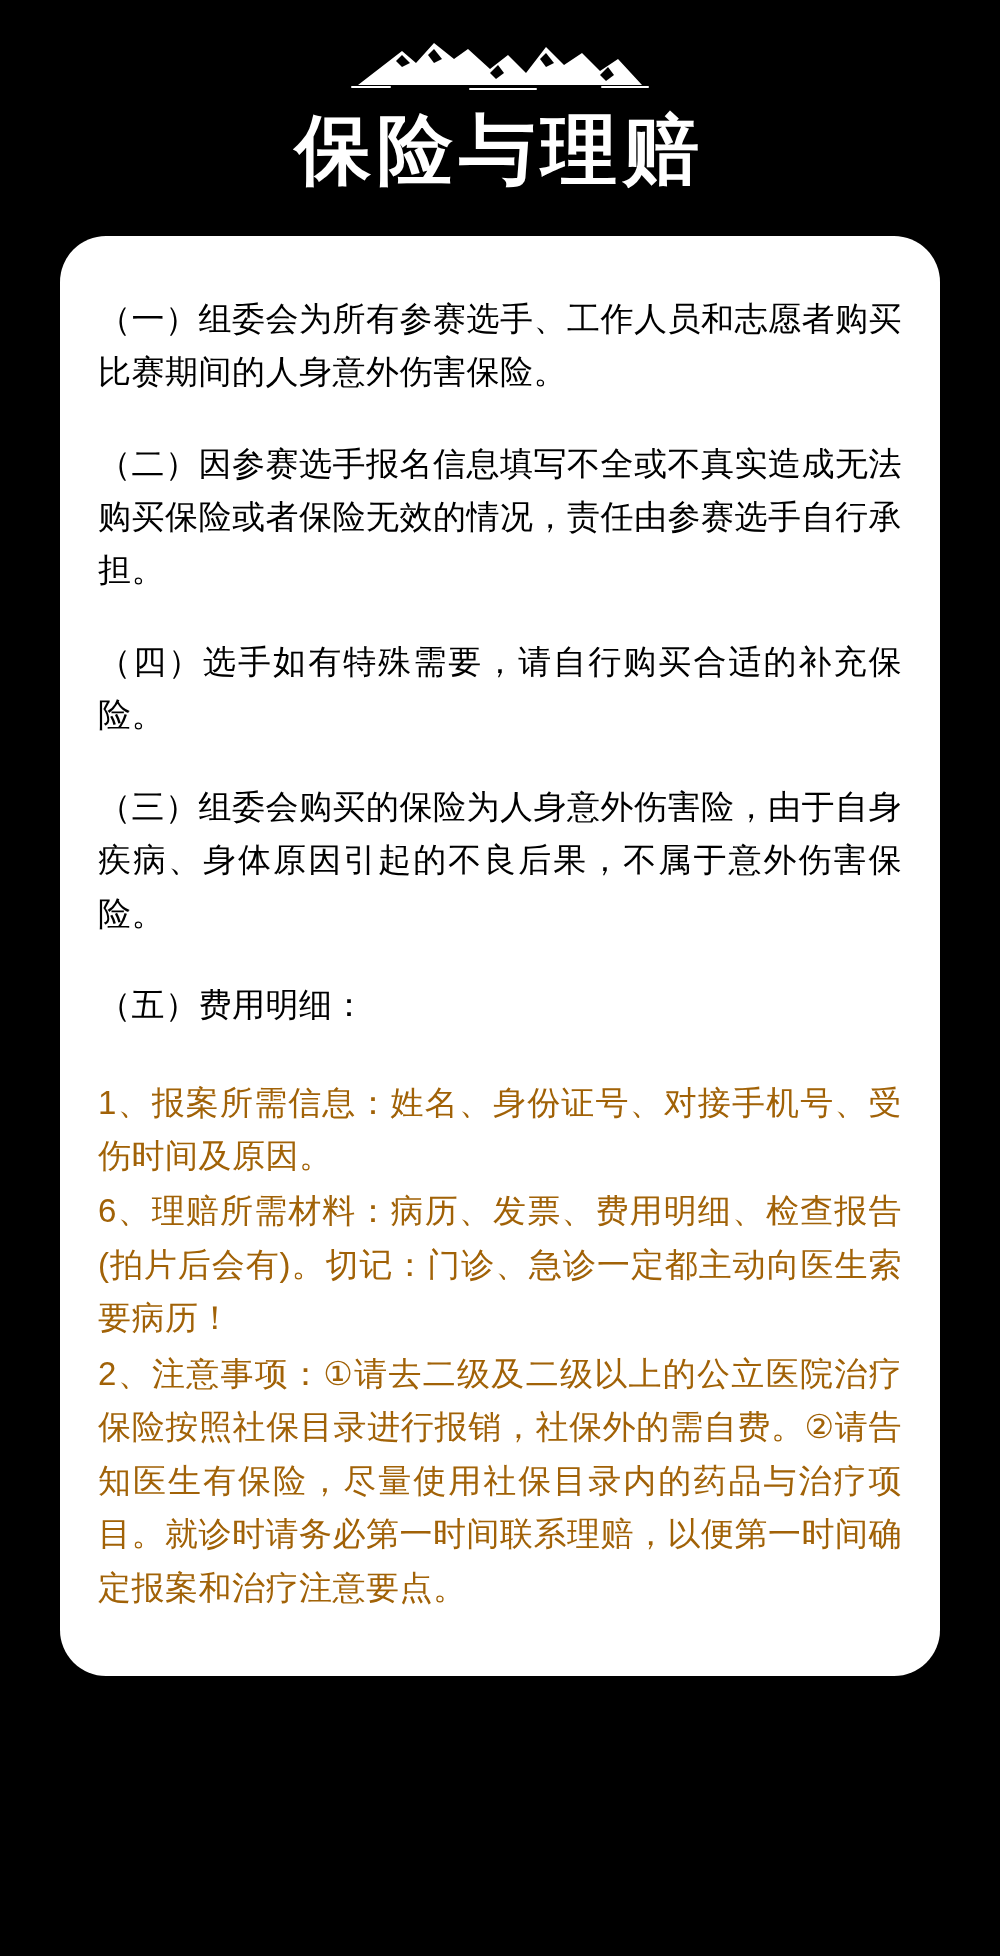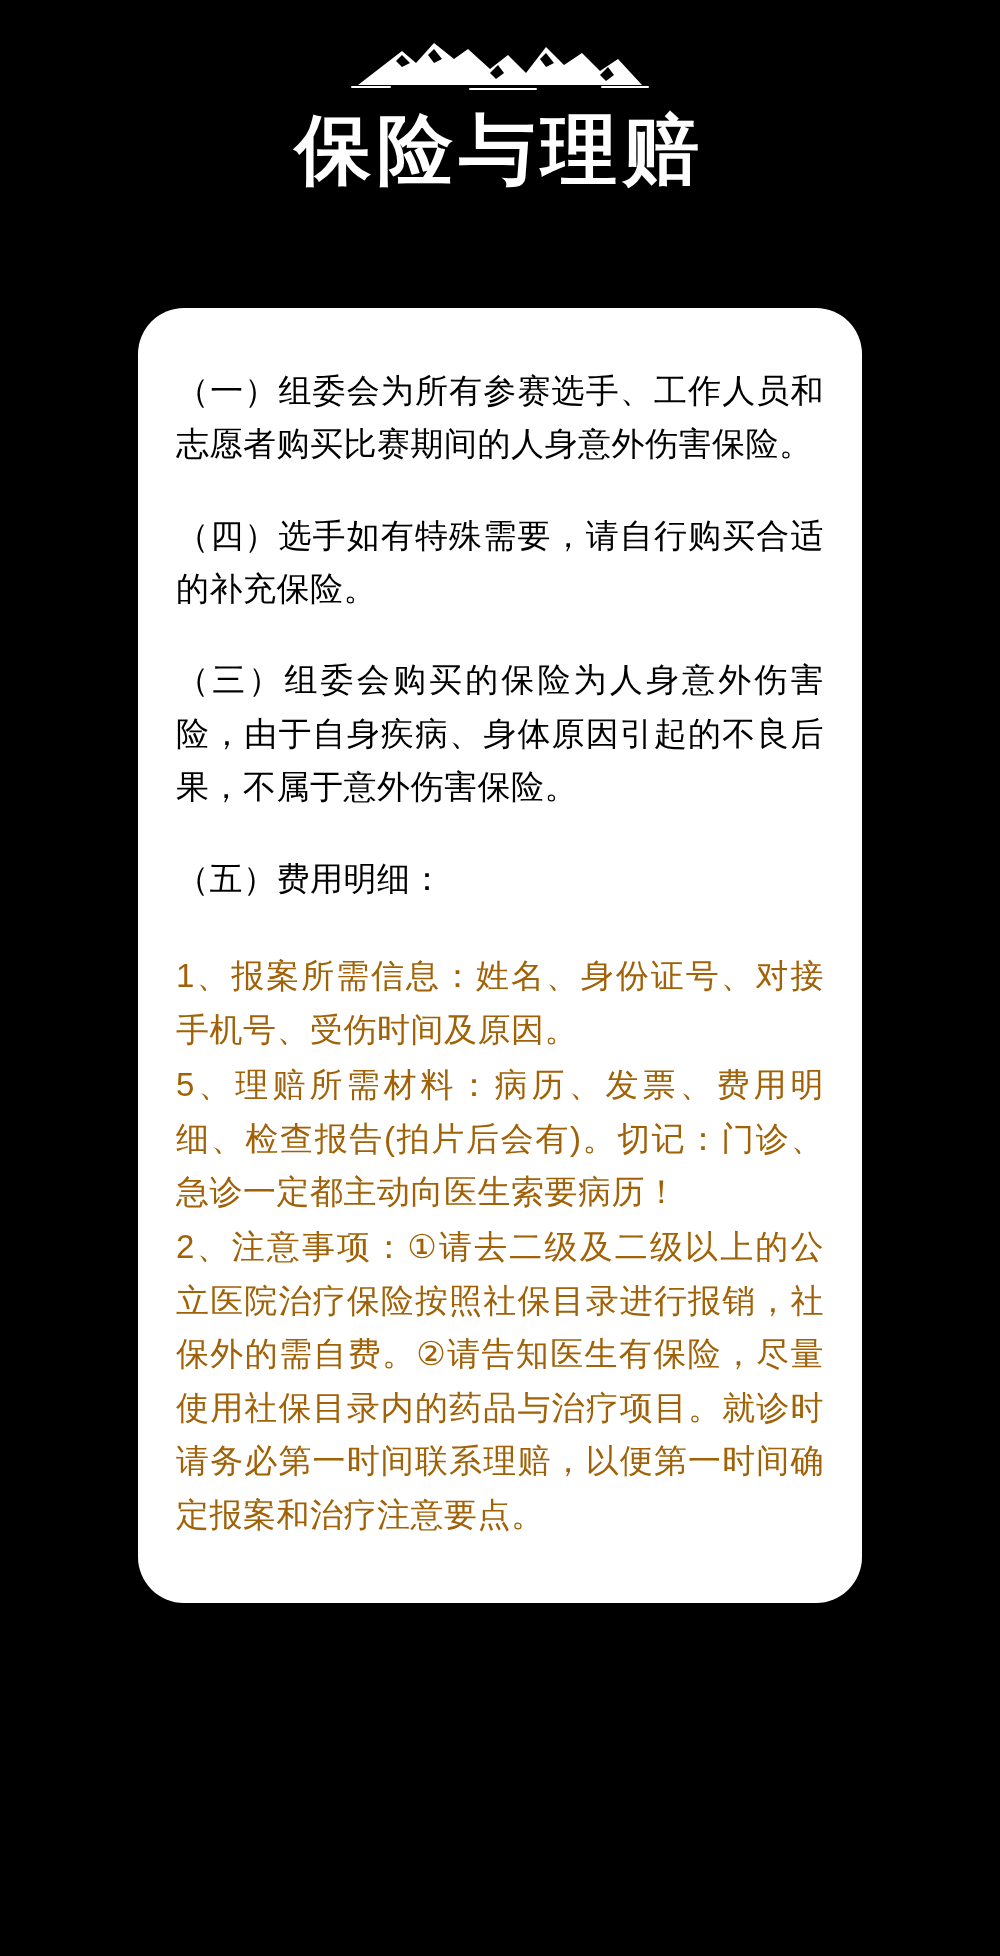--- a/index.html
+++ b/index.html
@@ -35,25 +35,25 @@
   .logo-wrap svg {
     display: block;
   }
   .page-title {
     font-size: 76px;
     font-weight: 700;
     letter-spacing: 6px;
     color: #ffffff;
     text-align: center;
     line-height: 1.1;
-    margin: 0 0 116px 0;
+    margin: 0 0 44px 0;
     font-family: "DejaVu Sans", "Liberation Sans", sans-serif;
   }
   .card {
-    width: 724px;
+    width: 880px;
     background: #ffffff;
     color: #000000;
     border-radius: 46px;
     box-sizing: border-box;
     padding: 56px 38px 62px 38px;
     margin-bottom: 56px;
   }
   .para {
     font-size: 33px;
     line-height: 1.62;
@@ -102,25 +102,26 @@
         <path d="M250 50 L258 42 L264 50 L256 56 Z"></path>
       </g>
     </svg>
   </div>
 
   <h1 class="page-title">保险与理赔</h1>
 
   <div class="card">
 
     <p class="para">（一）组委会为所有参赛选手、工作人员和志愿者购买比赛期间的人身意外伤害保险。</p>
+    <p class="para">（二）因参赛选手报名信息填写不全或不真实造成无法购买保险或者保险无效的情况，责任由参赛选手自行承担。</p>
     <p class="para">（四）选手如有特殊需要，请自行购买合适的补充保险。</p>
     <p class="para">（三）组委会购买的保险为人身意外伤害险，由于自身疾病、身体原因引起的不良后果，不属于意外伤害保险。</p>
     <p class="para claims-head">（五）费用明细：</p>
 
     <div>
       <p class="claim-item">1、报案所需信息：姓名、身份证号、对接手机号、受伤时间及原因。</p>
-      <p class="claim-item">5、理赔所需材料：病历、发票、费用明细、检查报告(拍片后会有)。切记：门诊、急诊一定都主动向医生索要病历！</p>
+      <p class="claim-item">6、理赔所需材料：病历、发票、费用明细、检查报告(拍片后会有)。切记：门诊、急诊一定都主动向医生索要病历！</p>
       <p class="claim-item">2、注意事项：①请去二级及二级以上的公立医院治疗保险按照社保目录进行报销，社保外的需自费。②请告知医生有保险，尽量使用社保目录内的药品与治疗项目。就诊时请务必第一时间联系理赔，以便第一时间确定报案和治疗注意要点。</p>
     </div>
 
   </div>
 
 </div>
 
 </body></html>

